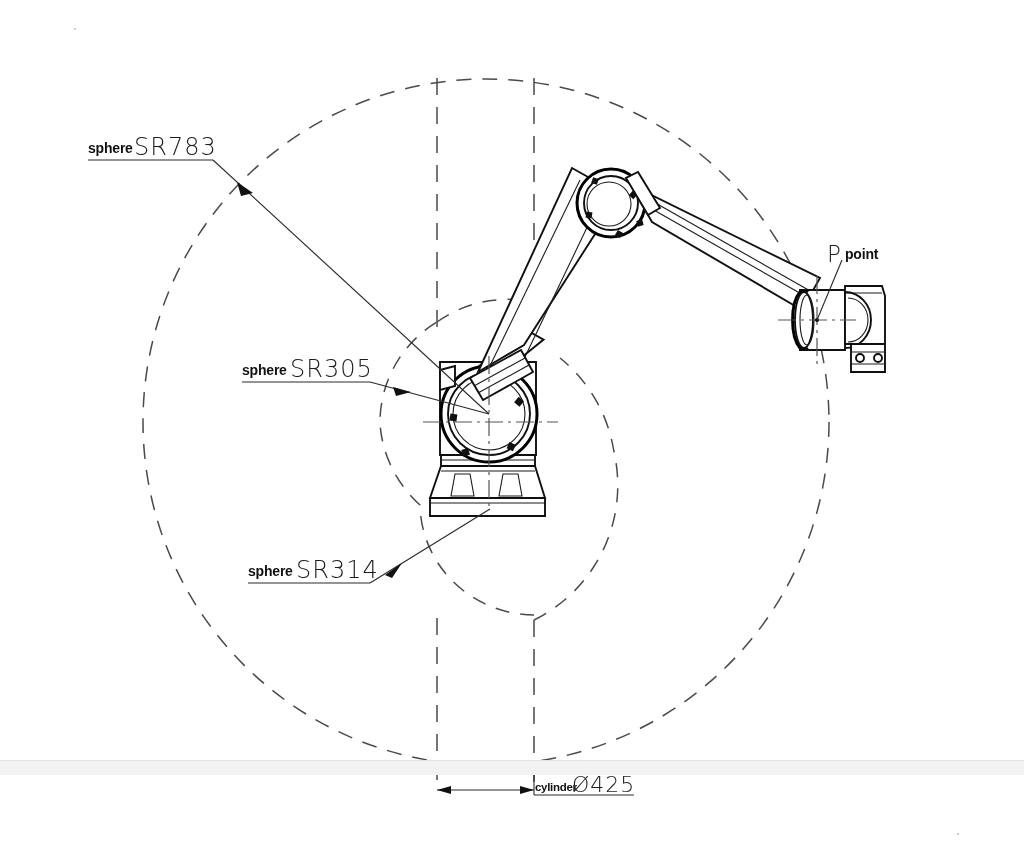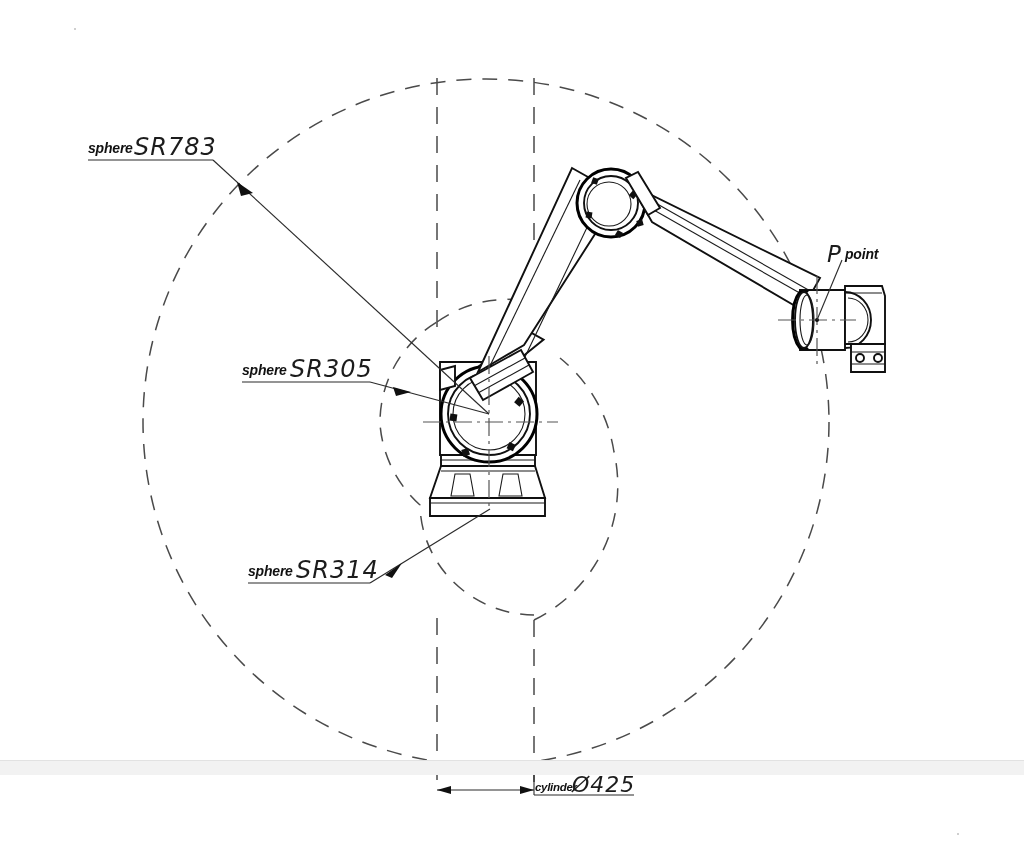--- a/index.html
+++ b/index.html
@@ -13,21 +13,20 @@
     font-family: "Liberation Sans", sans-serif;
     position: relative;
     overflow: hidden;
   }
   #drawing-root {
     position: absolute;
     left: 0; top: 0;
     width: 1024px;
     height: 775px;
     background: #ffffff;
-    font-style: italic;
   }
   svg.cad {
     display: block;
     width: 1024px;
     height: 866px;
   }
   
   .solid-thin   { fill: none; stroke: #1a1a1a; stroke-width: 1.1; }
   .solid-med    { fill: none; stroke: #101010; stroke-width: 1.9; }
   .solid-thick  { fill: none; stroke: #000000; stroke-width: 3.0; }

